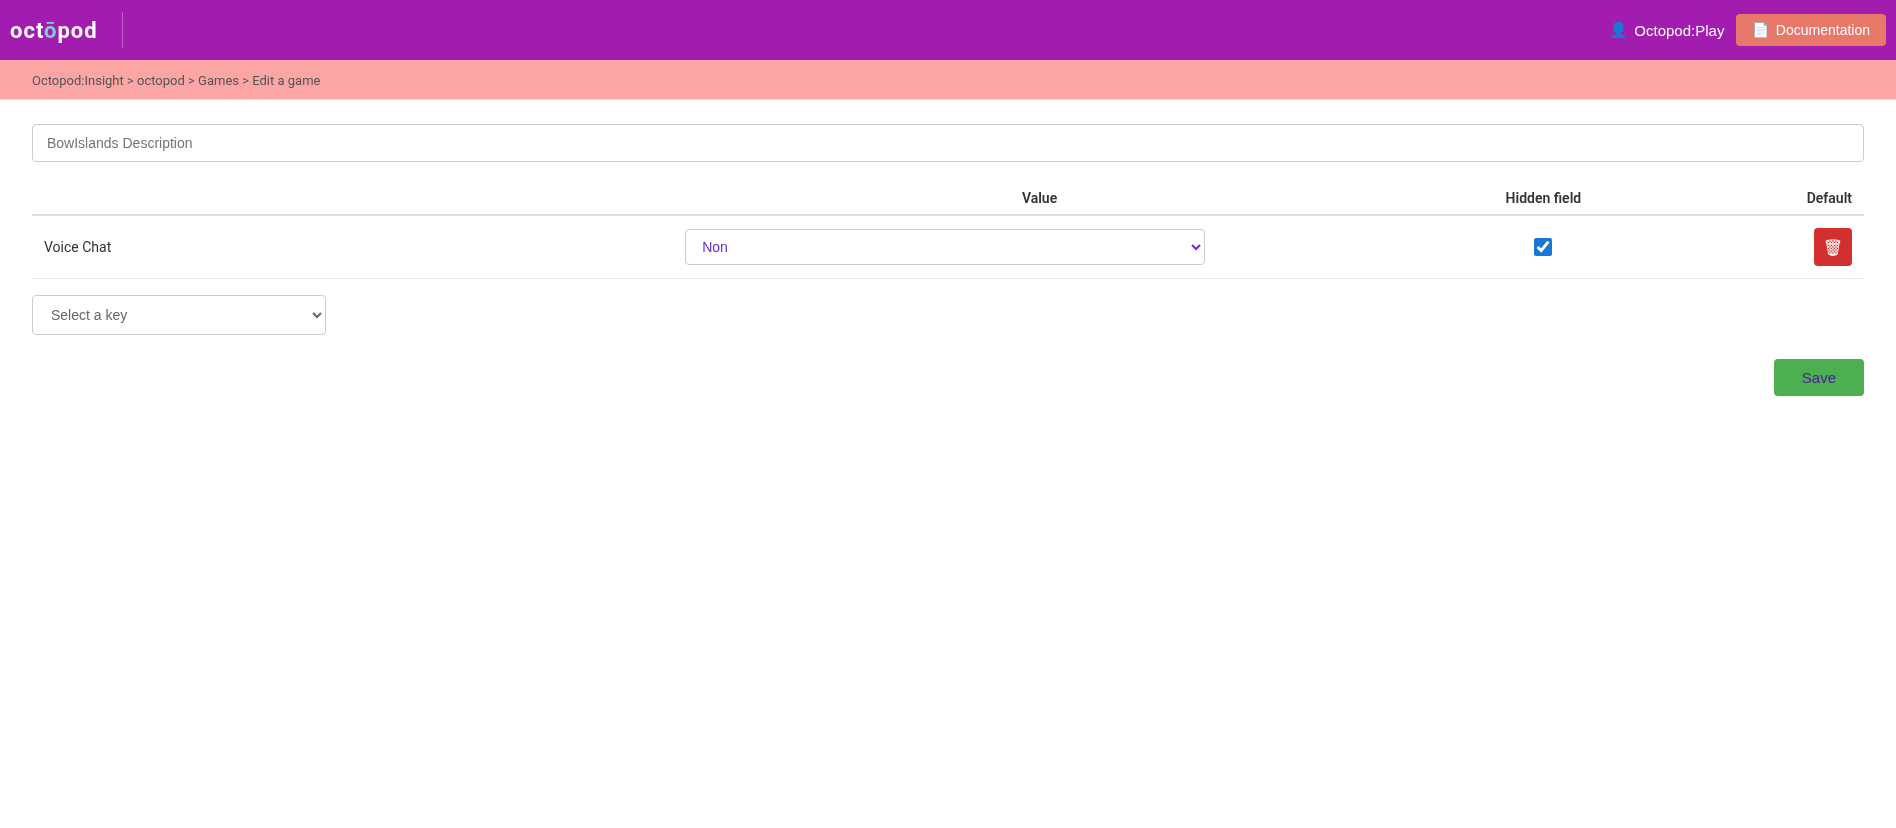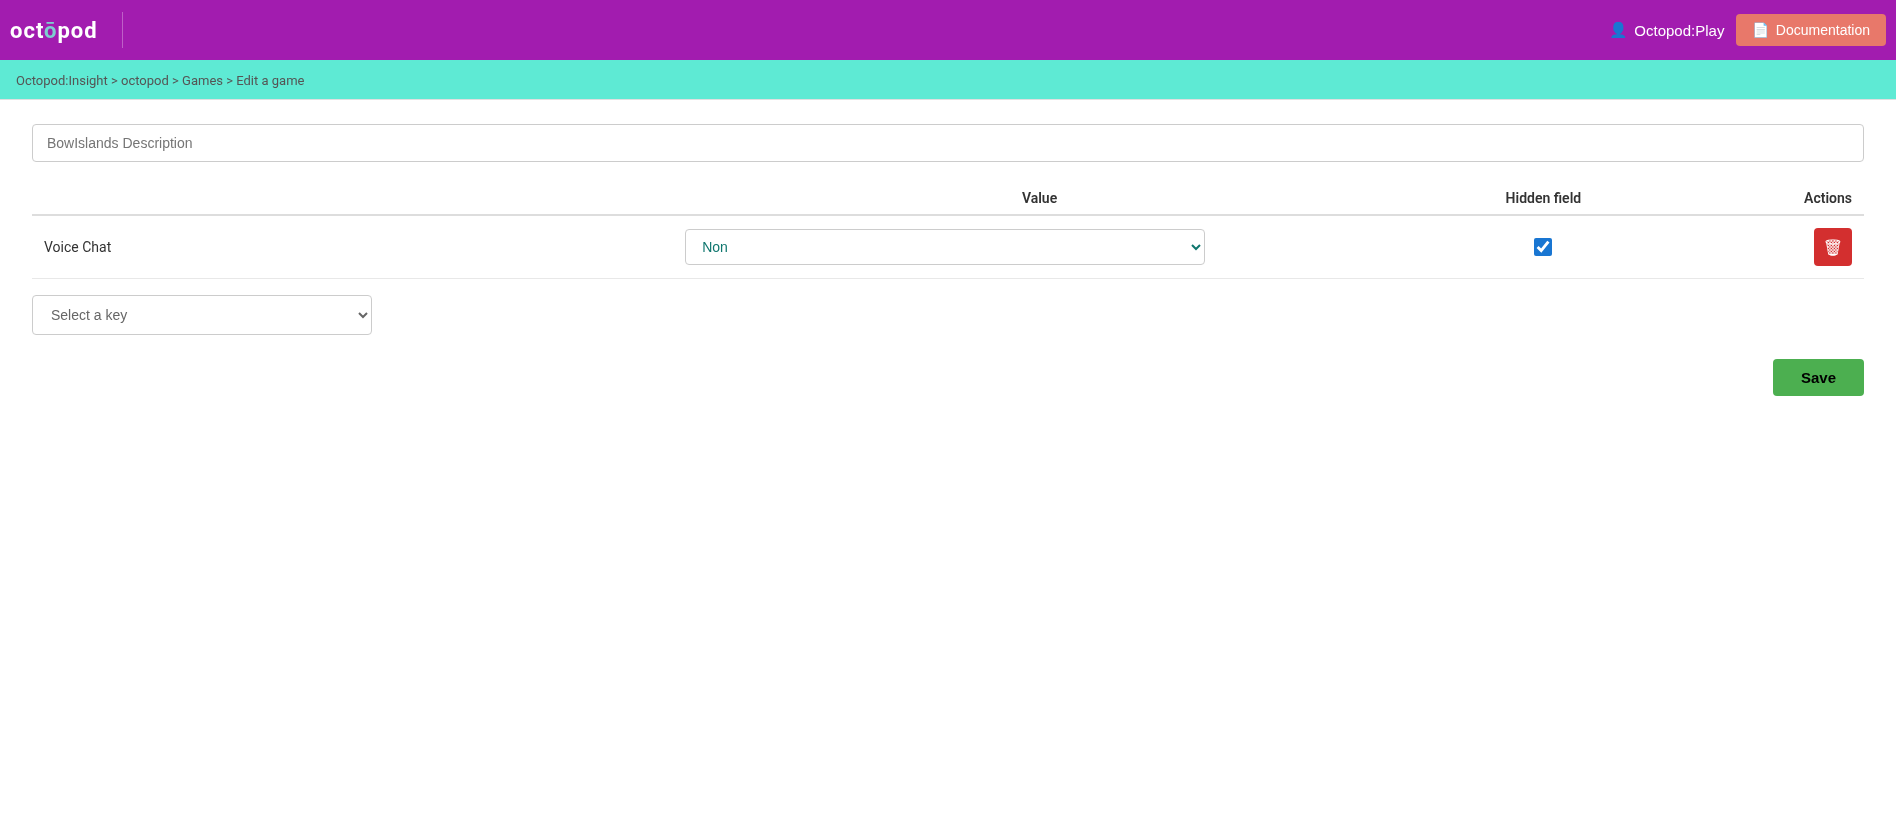--- a/index.html
+++ b/index.html
@@ -55,22 +55,22 @@
       padding: 8px 16px;
       font-size: 14px;
       cursor: pointer;
       display: flex;
       align-items: center;
       gap: 6px;
     }
 
     
     .breadcrumb-bar {
-      background: #5eead4;
-      padding: 10px 16px;
+      background: #fca5a5;
+      padding: 10px 32px;
       border-bottom: 1px solid #e0e0e0;
     }
     .breadcrumb {
       font-size: 13px;
       color: #555;
     }
 
     
     .main {
       background: white;
@@ -150,21 +150,21 @@
     }
 
     .value-select {
       width: 100%;
       max-width: 520px;
       padding: 8px 12px;
       border: 1px solid #ccc;
       border-radius: 4px;
       font-size: 14px;
       background: white;
-      color: #0f766e;
+      color: #6d28d9;
       appearance: auto;
       cursor: pointer;
     }
 
     .checkbox-cell {
       display: flex;
       justify-content: center;
     }
     .checkbox-cell input[type="checkbox"] {
       width: 18px;
@@ -196,46 +196,46 @@
       font-weight: bold;
       font-size: 18px;
       margin-left: 8px;
     }
 
     
     .select-key-row {
       margin: 8px 0 24px;
     }
     .select-key-dropdown {
-      width: 340px;
+      width: 294px;
       padding: 10px 14px;
       border: 1px solid #ccc;
       border-radius: 4px;
       font-size: 14px;
       background: white;
       color: #666;
       appearance: auto;
       cursor: pointer;
     }
 
     
     .footer {
       display: flex;
       justify-content: flex-end;
       padding: 0 0 8px;
     }
     .save-btn {
       background: #4caf50;
-      color: #000000;
+      color: #4c1d95;
       border: none;
       border-radius: 4px;
       padding: 10px 28px;
       font-size: 15px;
       cursor: pointer;
-      font-weight: 700;
+      font-weight: 400;
     }
 
     
     .actions-cell {
       display: flex;
       align-items: center;
       justify-content: flex-end;
     }
   </style>
 </head>
@@ -271,21 +271,21 @@
     <input class="description-input" type="text" value="" placeholder="BowIslands Description" style="">
   </div>
 
 
   <table class="variables-table">
     <thead>
       <tr>
         <th class="col-name"></th>
         <th class="col-value">Value</th>
         <th class="col-hidden">Hidden field</th>
-        <th class="col-actions">Actions</th>
+        <th class="col-actions">Default</th>
       </tr>
     </thead>
     <tbody id="table-body">
     <tr>
           <td class="col-name"><span>Voice Chat</span></td>
           <td class="col-value"><select class="value-select"><option value="Non">Non</option><option value="Oui">Oui</option></select></td>
           <td class="col-hidden">
             <div class="checkbox-cell">
               <input type="checkbox" checked="" style="">
             </div>

